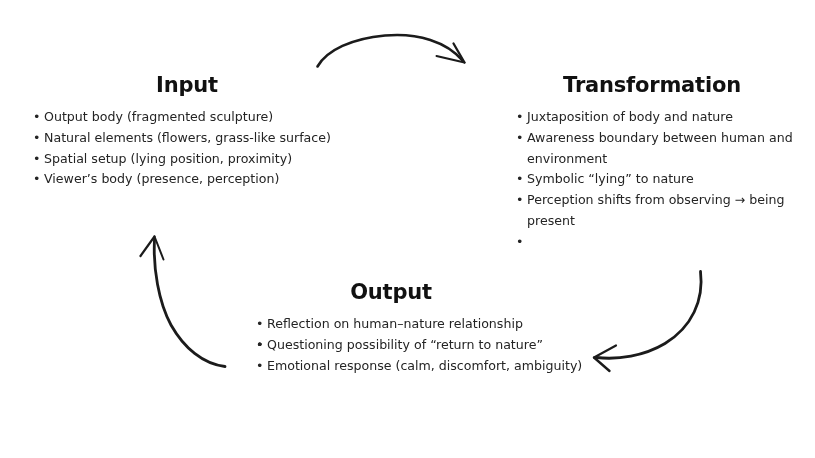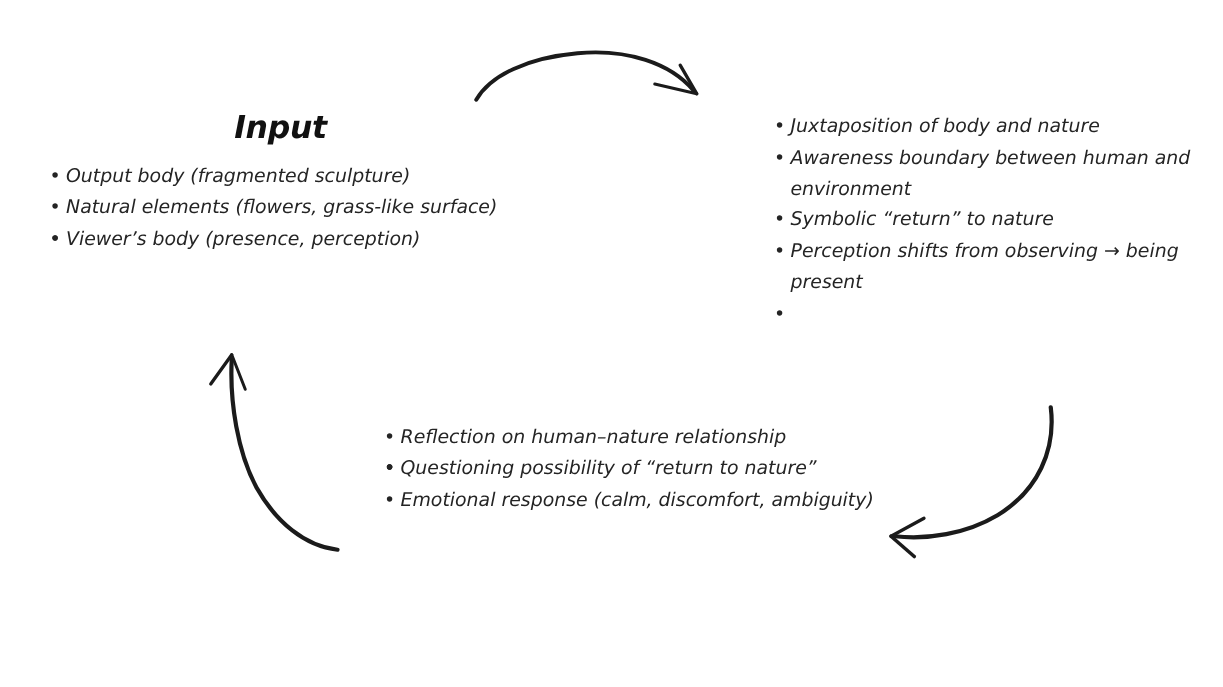--- a/index.html
+++ b/index.html
@@ -15,21 +15,20 @@
     font-family: "DejaVu Sans", "Liberation Sans", sans-serif;
     color: #1b1b1b;
     -webkit-font-smoothing: antialiased;
   }
 
   #canvas {
     position: absolute;
     left: 0; top: 0;
     width: 815px;
     height: 354px;
-    font-style: italic;
   }
 
   .arrow-layer {
     position: absolute;
     left: 0; top: 0;
     width: 815px;
     height: 458px;
     pointer-events: none;
   }
 
@@ -163,53 +162,56 @@
       <li>
         <span class="bullet">•</span>
         <span>Output body (fragmented sculpture)</span>
       </li>
       <li>
         <span class="bullet">•</span>
         <span>Natural elements (flowers, grass-like surface)</span>
       </li>
       <li>
         <span class="bullet">•</span>
+        <span>Spatial setup (lying position, proximity)</span>
       </li>
       <li>
         <span class="bullet">•</span>
         <span>Viewer’s body (presence, perception)</span>
       </li>
     </ul>
   </div>
 
   <div class="node" id="node-transformation">
+    <div class="node-title">Transformation</div>
     <ul class="node-list">
       <li>
         <span class="bullet">•</span>
         <span>Juxtaposition of body and nature</span>
       </li>
       <li>
         <span class="bullet">•</span>
         <span>Awareness boundary between human and environment</span>
       </li>
       <li>
         <span class="bullet">•</span>
-        <span>Symbolic “return” to nature</span>
+        <span>Symbolic “lying” to nature</span>
       </li>
       <li>
         <span class="bullet">•</span>
         <span>Perception shifts from observing → being present</span>
       </li>
       <li>
         <span class="bullet">•</span>
       </li>
     </ul>
   </div>
 
   <div class="node" id="node-output">
+    <div class="node-title">Output</div>
     <ul class="node-list">
       <li>
         <span class="bullet">•</span>
         <span>Reflection on human–nature relationship</span>
       </li>
       <li>
         <span class="bullet">•</span>
       </li>
       <li>
         <span class="bullet">•</span>

